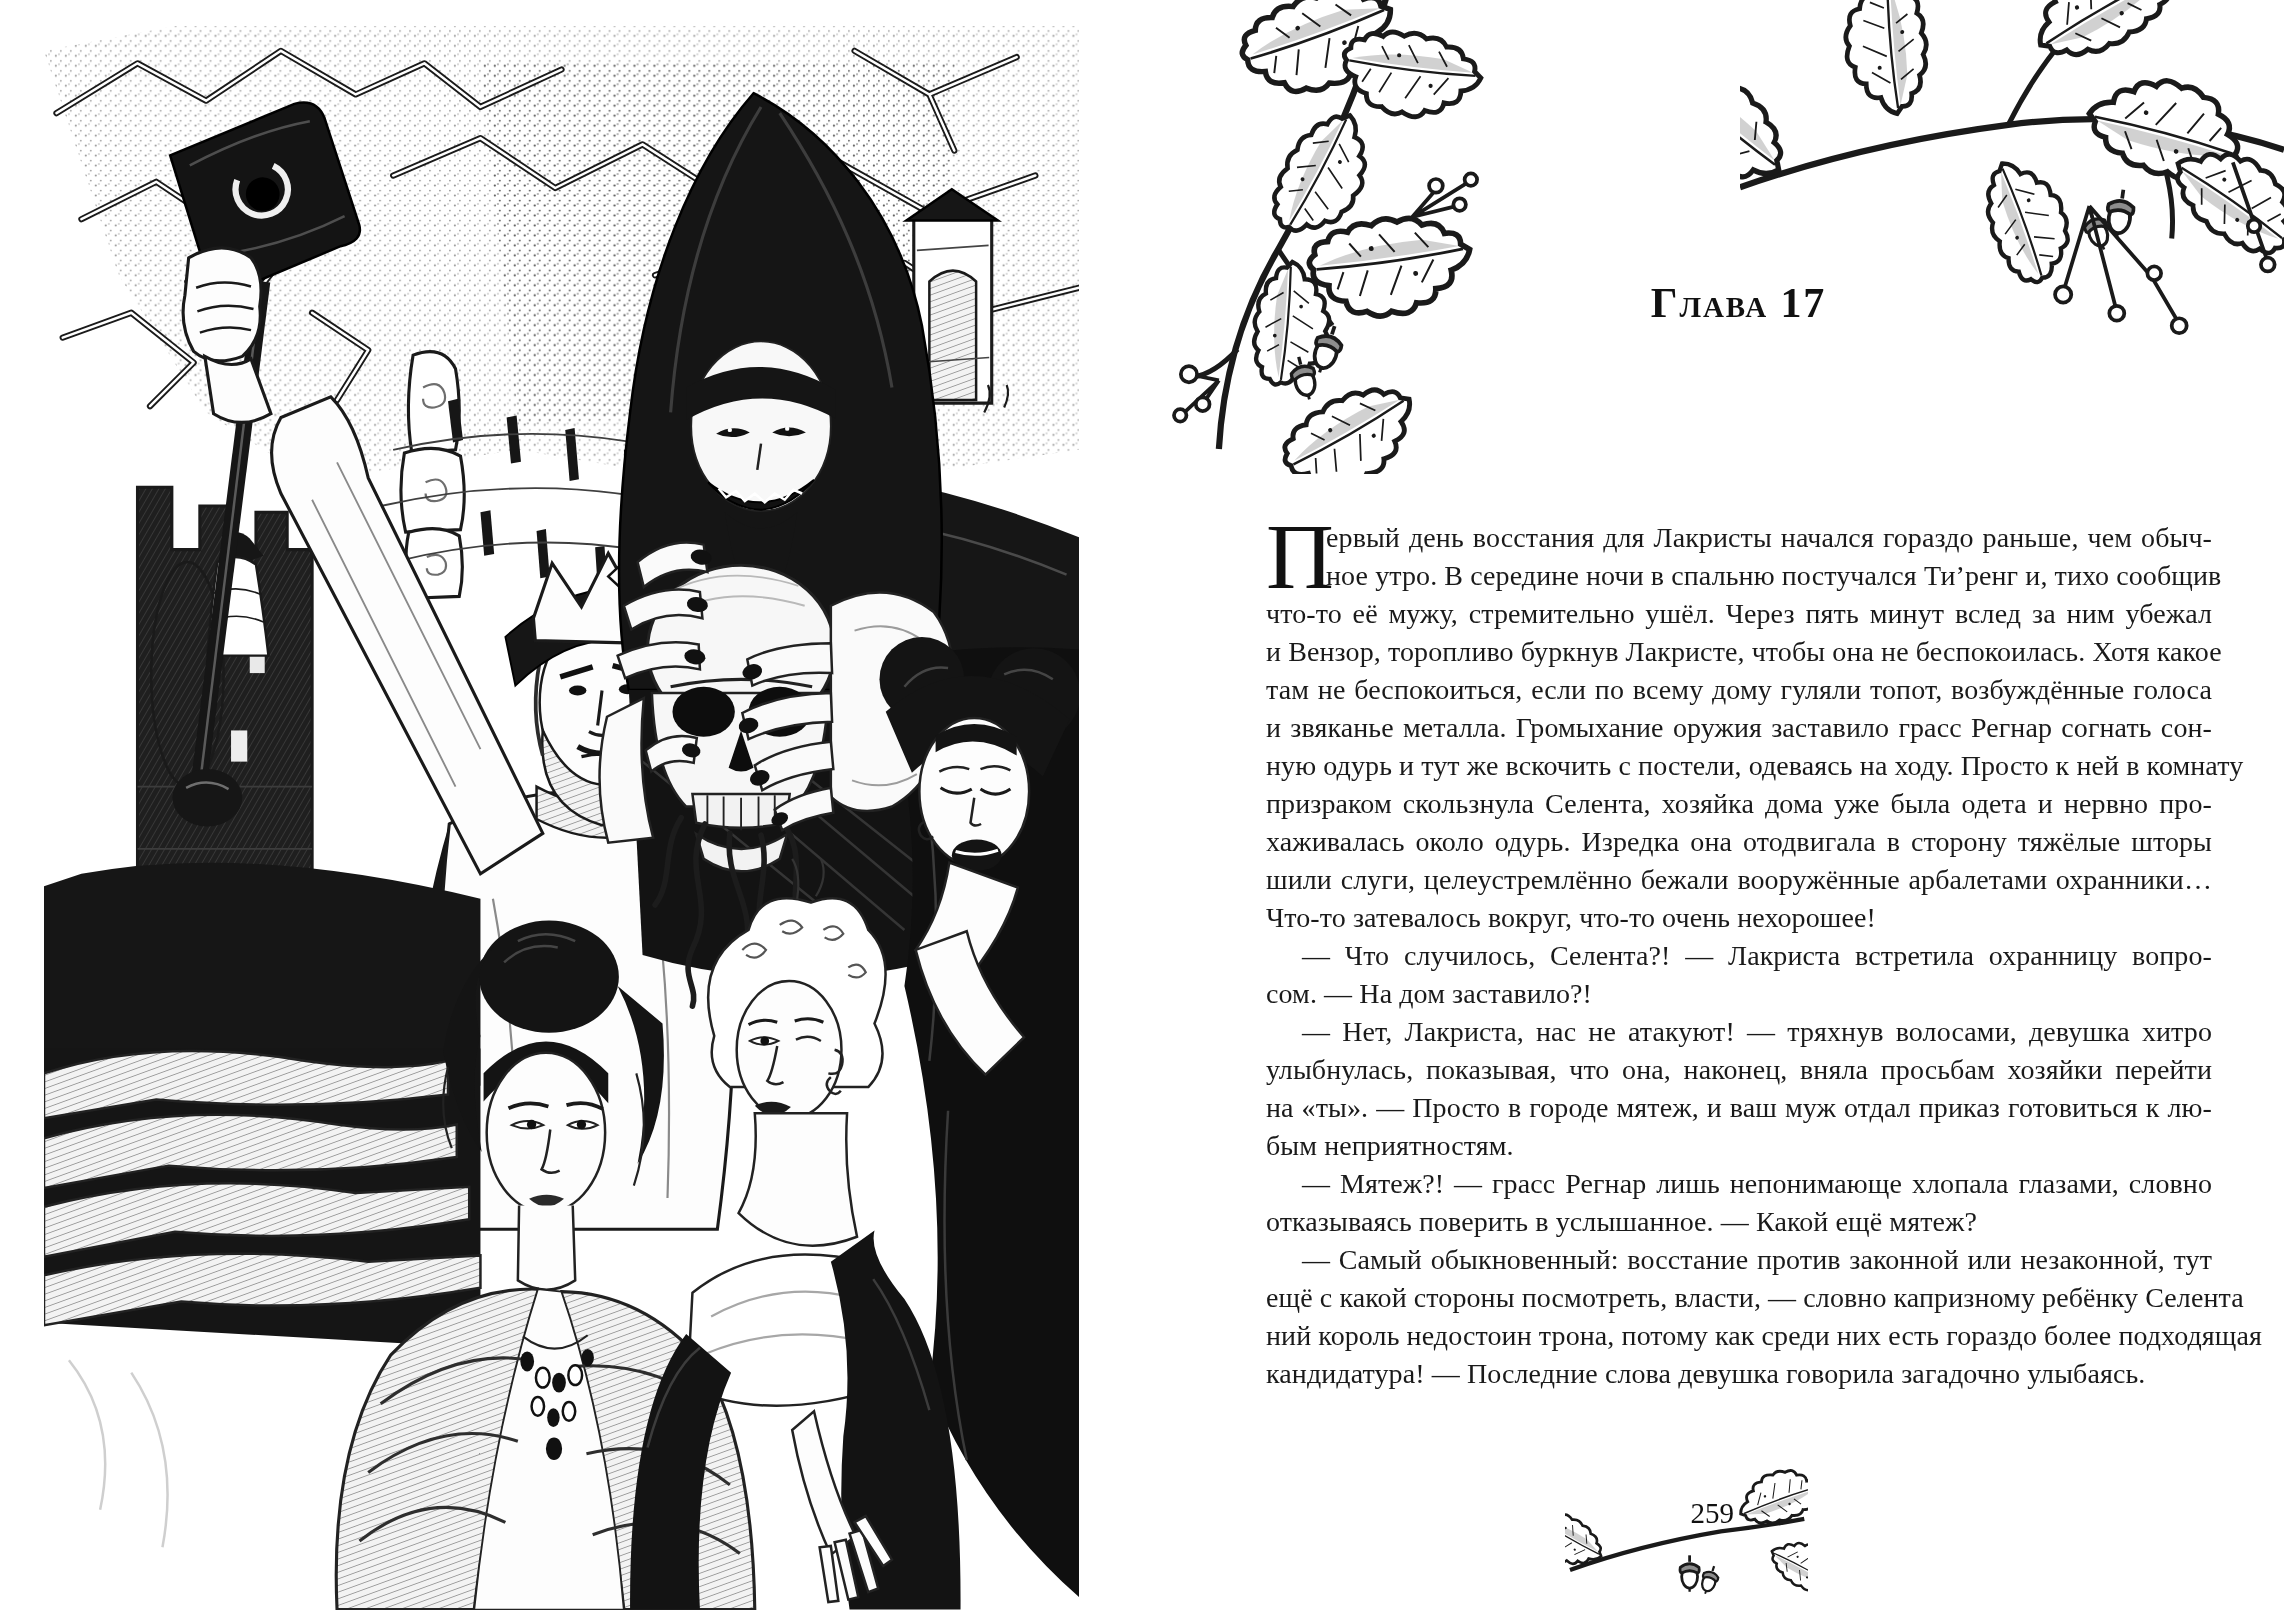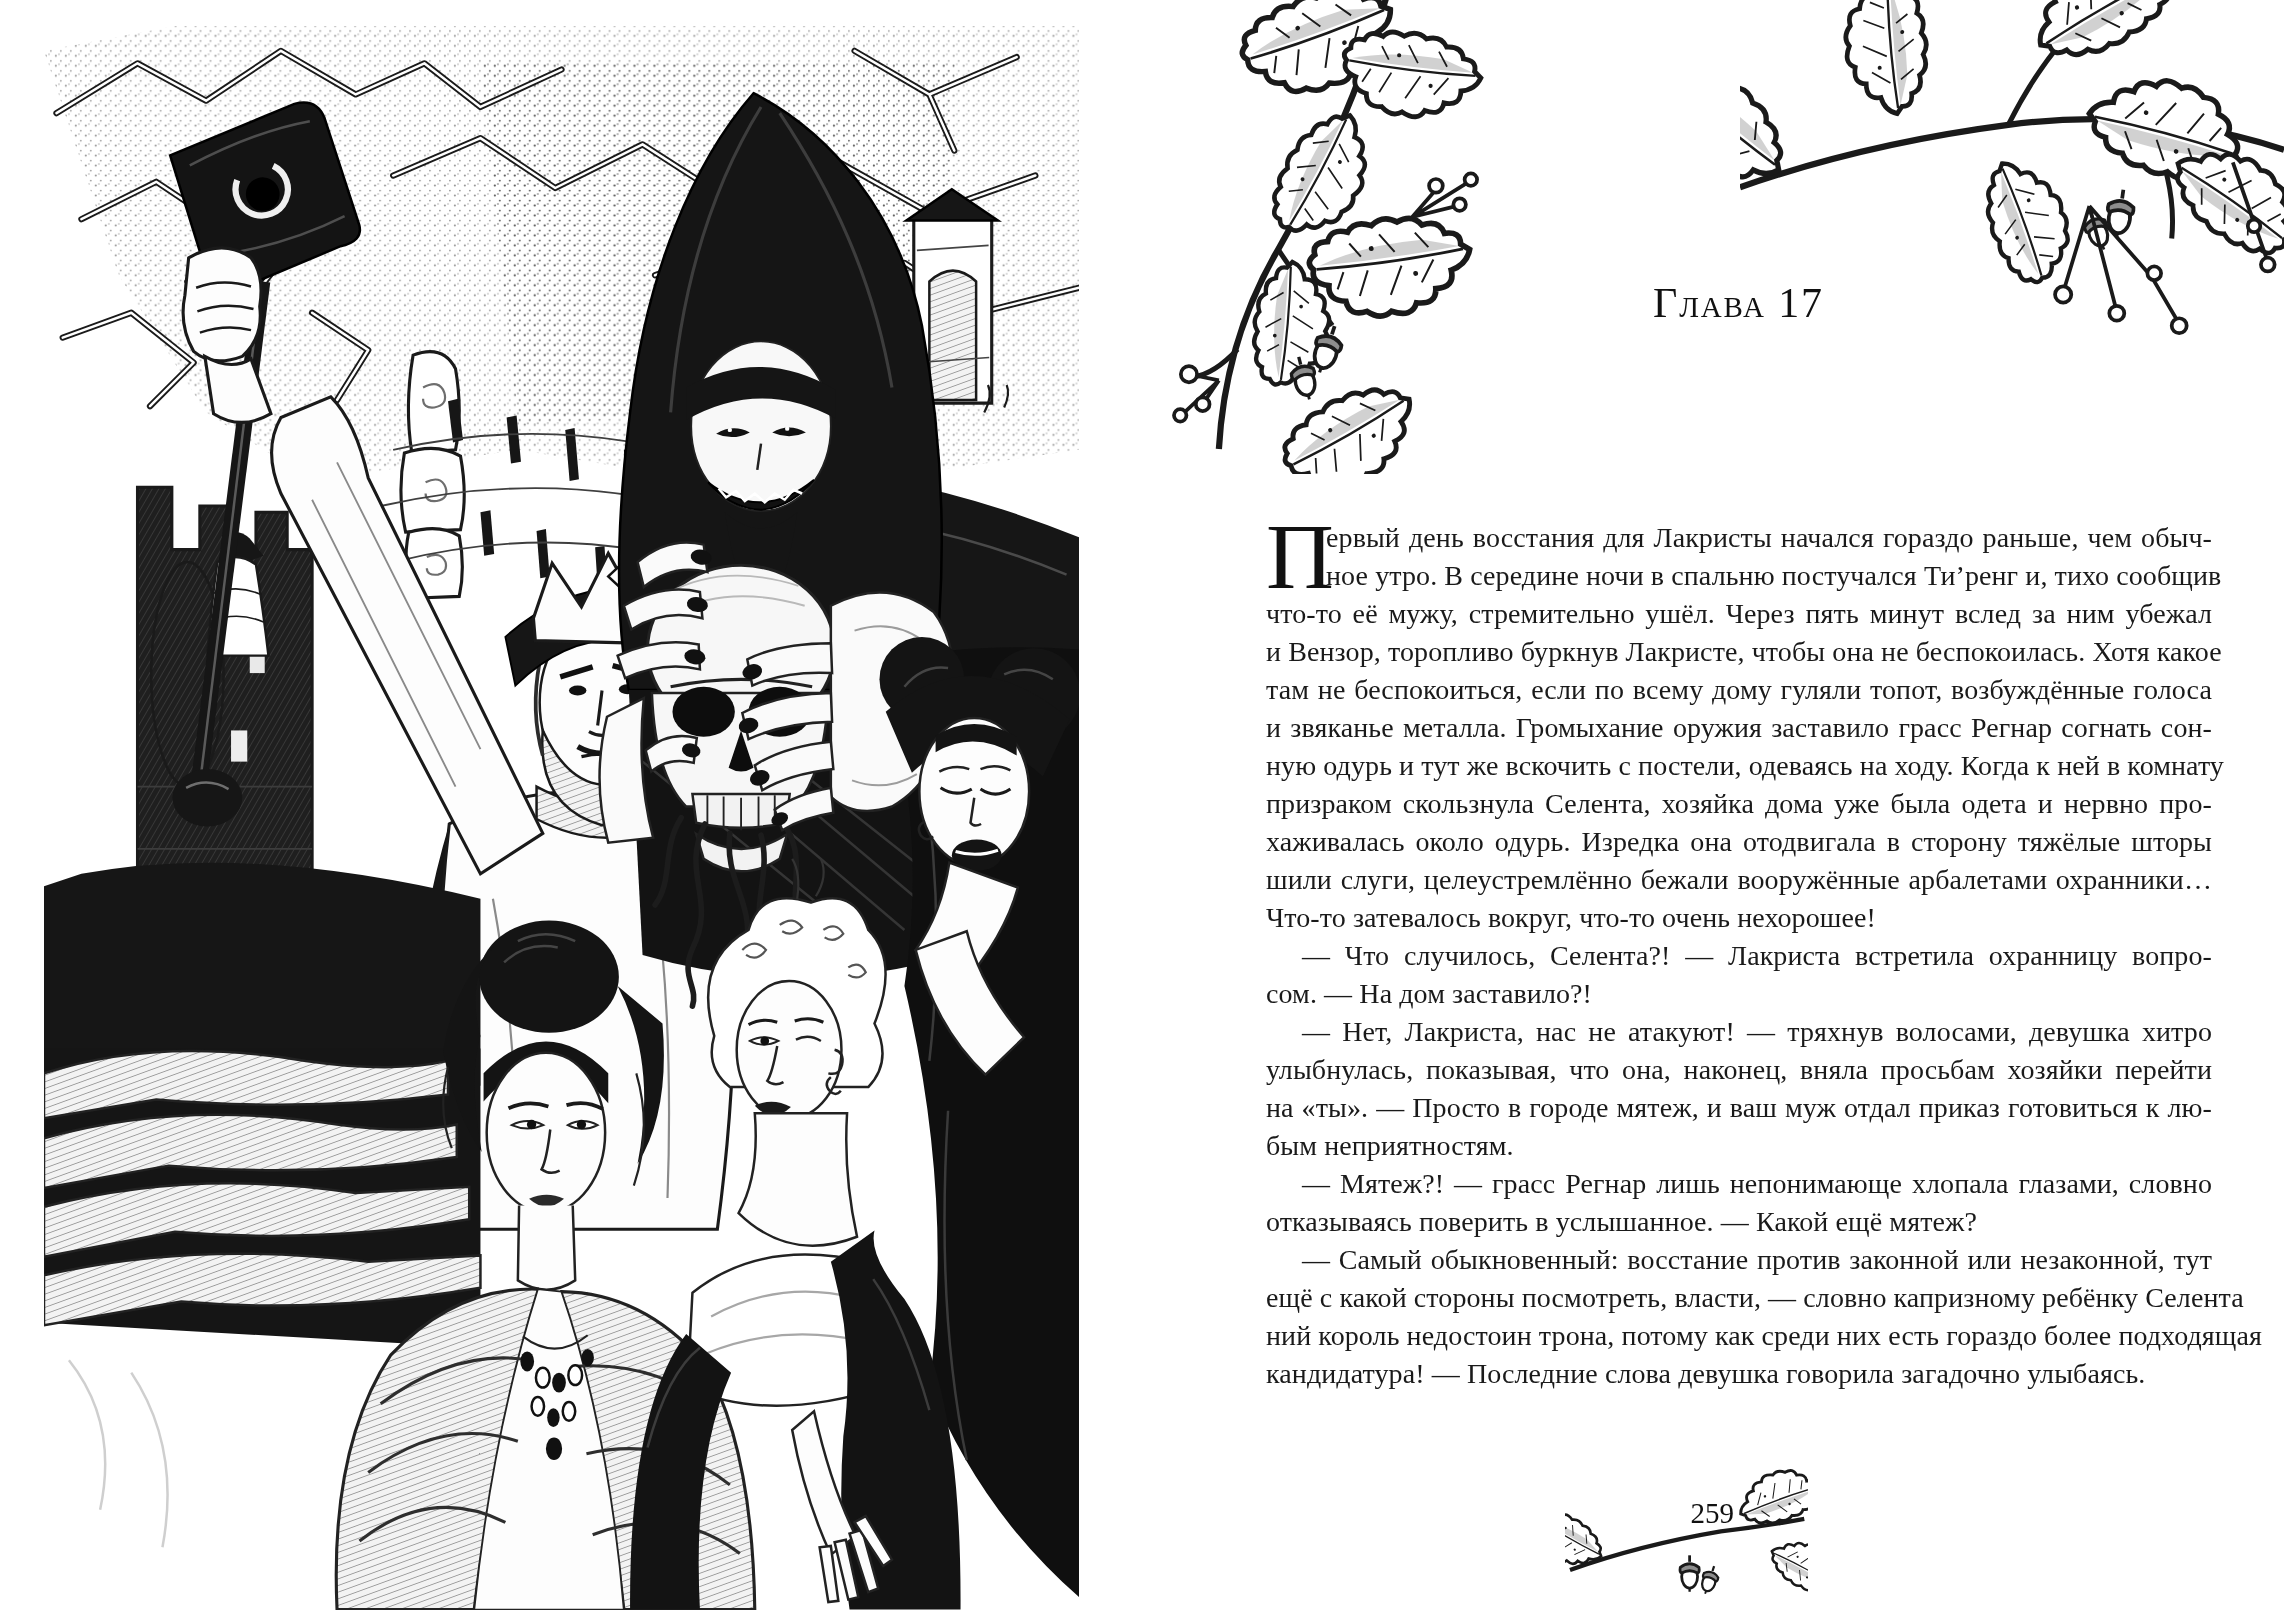--- a/index.html
+++ b/index.html
@@ -6,21 +6,21 @@
   body{width:2284px;height:1620px;position:relative;overflow:hidden;
        font-family:"Liberation Serif", serif;color:#1a1a1a;}
   .page{position:absolute;top:0;height:1620px;}
   .page-left{left:0;width:1141px;}
   .page-right{left:1141px;width:1143px;}
   svg{display:block;}
   .illu{position:absolute;left:44px;top:12.5px;}
   .deco-tl{position:absolute;left:3.1px;top:0;}
   .deco-tr{position:absolute;left:599px;top:0;}
   .chapter-title{position:absolute;left:125px;top:279px;width:945px;text-align:center;
-      font-size:42px;font-weight:400;font-variant:small-caps;letter-spacing:1.9px;color:#111;}
+      font-size:42px;font-weight:700;font-variant:small-caps;letter-spacing:1.9px;color:#111;}
   .text-block{position:absolute;left:125px;top:519px;width:946px;}
   .para{overflow:visible;}
   .line{height:38px;line-height:38px;font-size:28px;text-align:justify;text-align-last:justify;
         white-space:nowrap;letter-spacing:0.1px;}
   .line.last{text-align:right;text-align-last:left;}
   .line.indent{padding-left:36px;}
   .dropcap{float:left;width:60px;height:76px;font-size:94px;line-height:74px;
         text-align:left;color:#111;}
   .footer-sprig{position:absolute;left:424px;top:1469px;}
   .page-number{position:absolute;left:499px;top:1497px;width:94px;text-align:right;
@@ -406,21 +406,21 @@
 
   <div class="text-block">
       <div class="para">
         <span class="dropcap">П</span>
         <div class="line">ервый день восстания для Лакристы начался гораздо раньше, чем обыч-</div>
         <div class="line">ное утро. В середине ночи в спальню постучался Ти’ренг и, тихо сообщив</div>
         <div class="line">что-то её мужу, стремительно ушёл. Через пять минут вслед за ним убежал</div>
         <div class="line">и Вензор, торопливо буркнув Лакристе, чтобы она не беспокоилась. Хотя какое</div>
         <div class="line">там не беспокоиться, если по всему дому гуляли топот, возбуждённые голоса</div>
         <div class="line">и звяканье металла. Громыхание оружия заставило грасс Регнар согнать сон-</div>
-        <div class="line">ную одурь и тут же вскочить с постели, одеваясь на ходу. Когда к ней в комнату</div>
+        <div class="line">ную одурь и тут же вскочить с постели, одеваясь на ходу. Просто к ней в комнату</div>
         <div class="line">призраком скользнула Селента, хозяйка дома уже была одета и нервно про-</div>
         <div class="line">хаживалась около одурь. Изредка она отодвигала в сторону тяжёлые шторы</div>
         <div class="line">шили слуги, целеустремлённо бежали вооружённые арбалетами охранники…</div>
         <div class="line last">Что-то затевалось вокруг, что-то очень нехорошее!</div>
       </div>
       <div class="para">
         <div class="line indent">— Что случилось, Селента?! — Лакриста встретила охранницу вопро-</div>
         <div class="line last">сом. — На дом заставило?!</div>
       </div>
       <div class="para">

